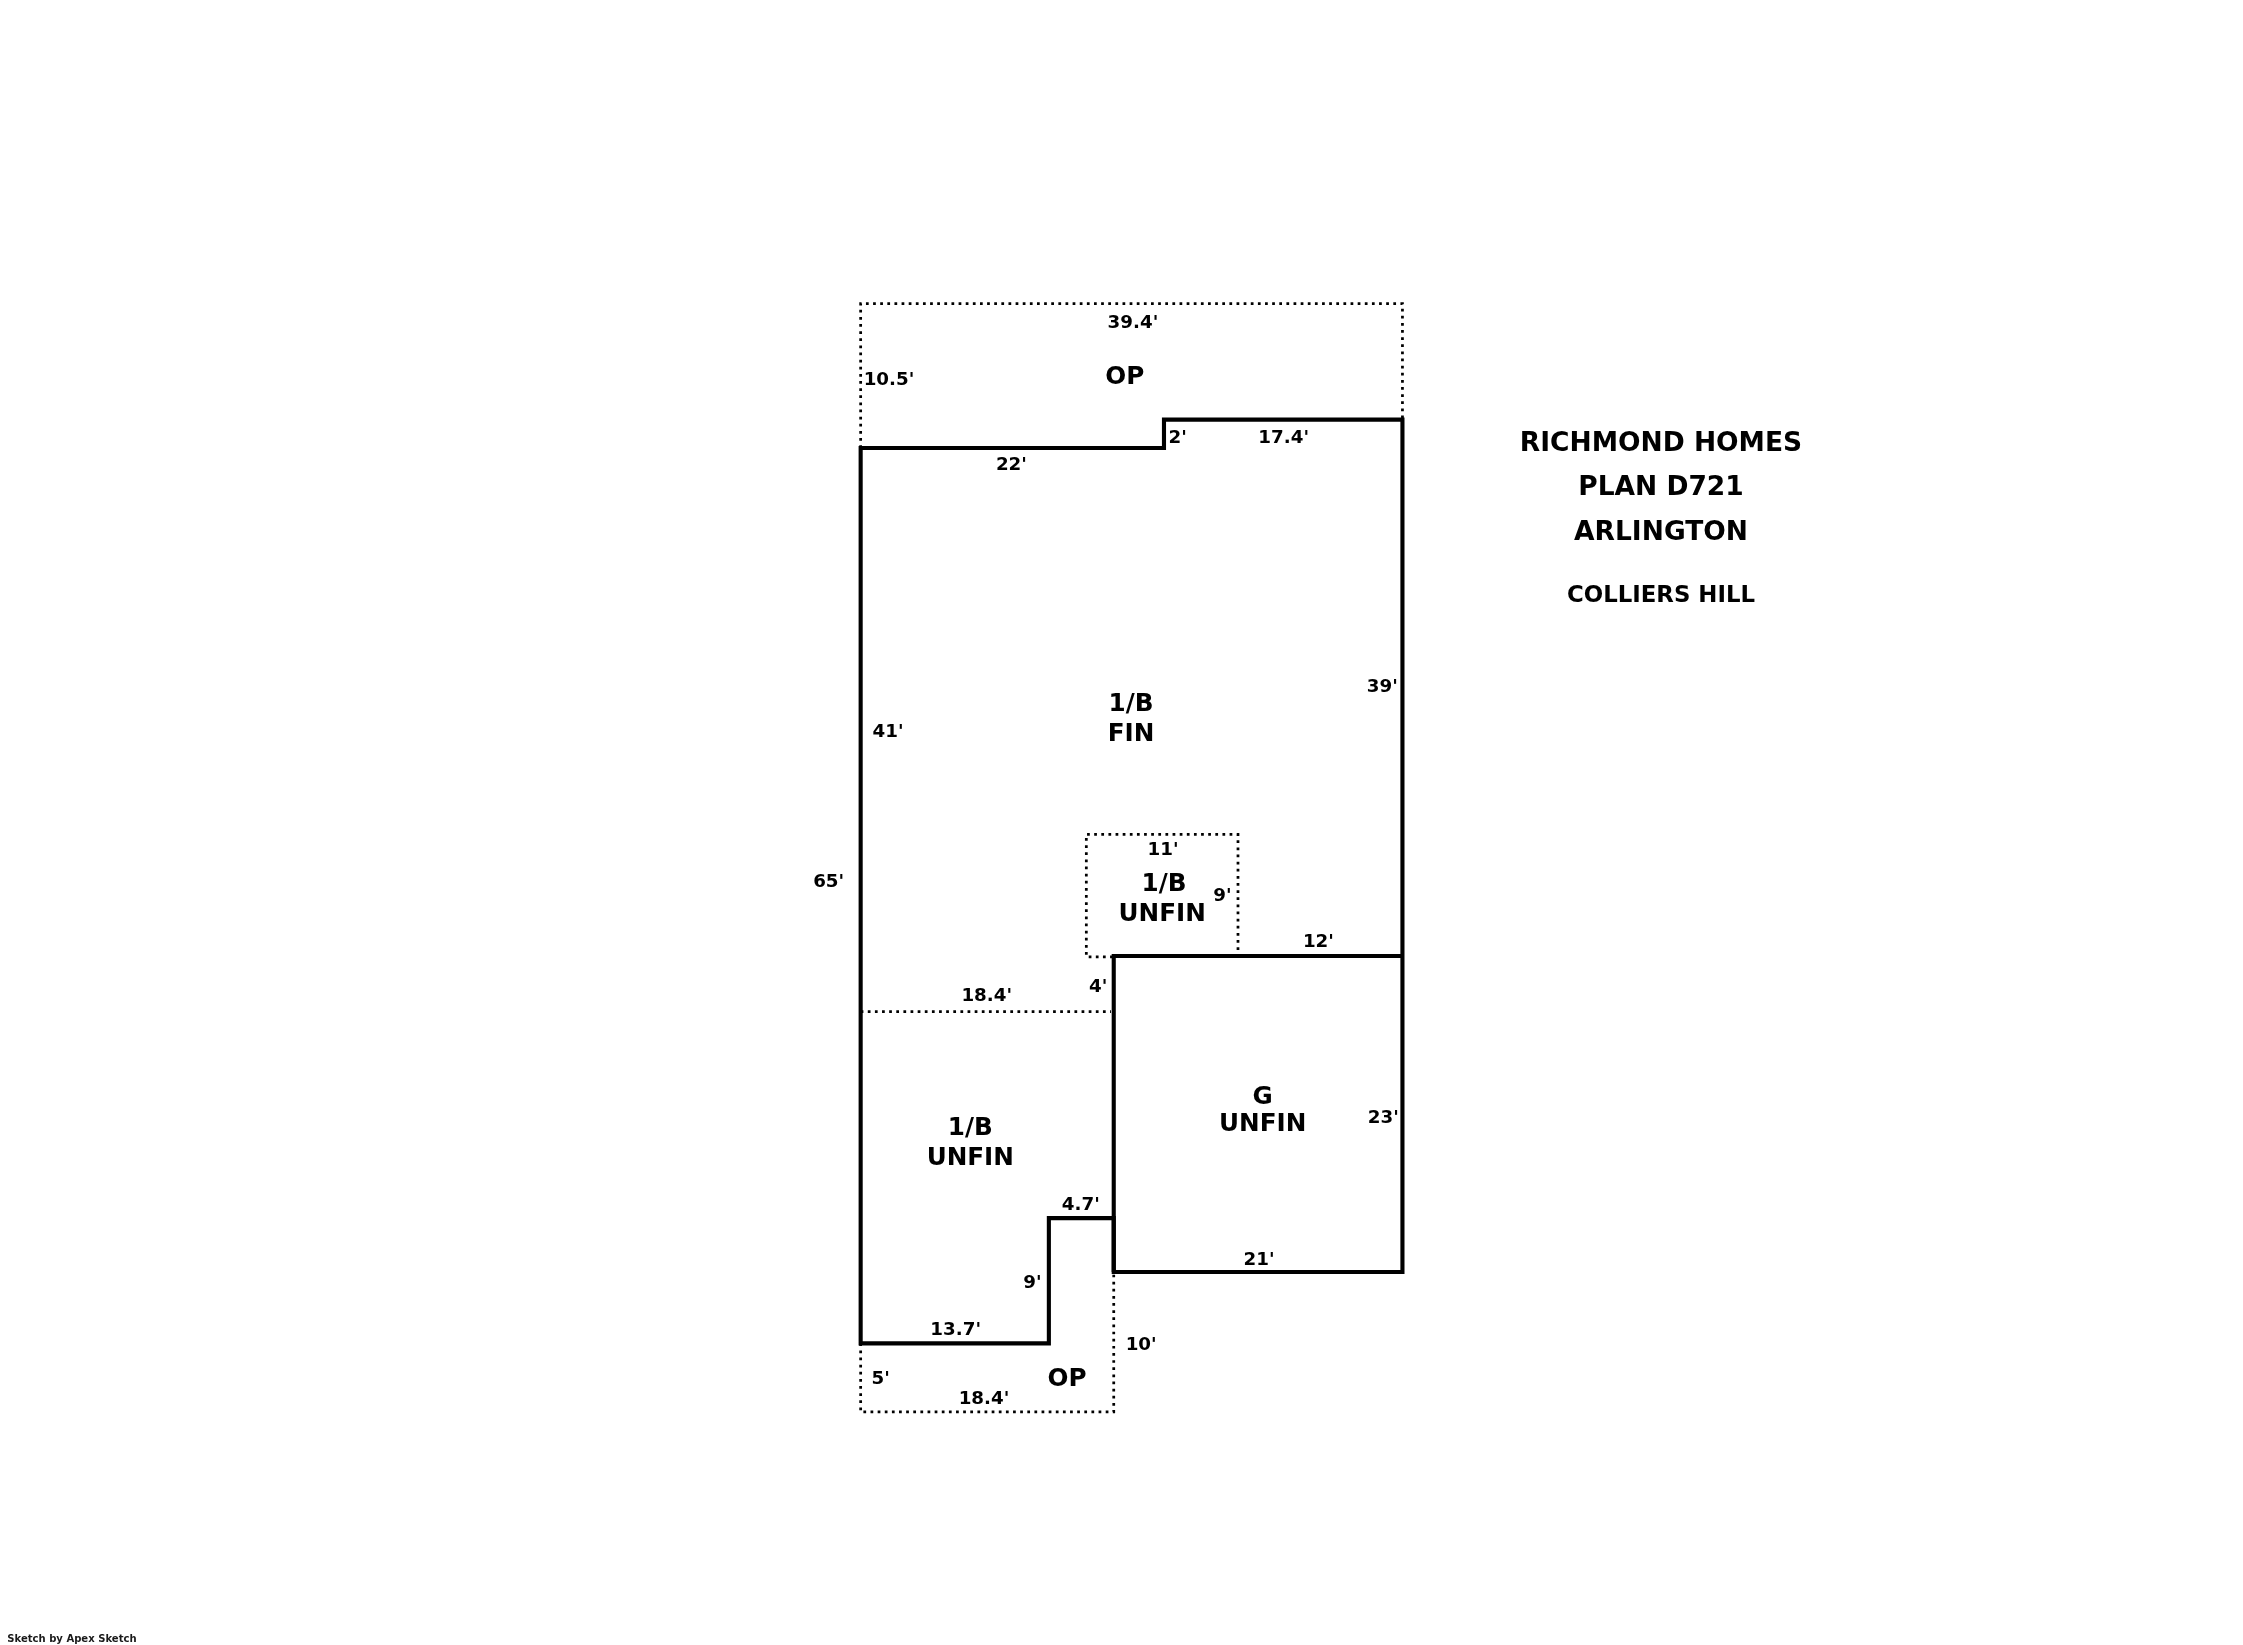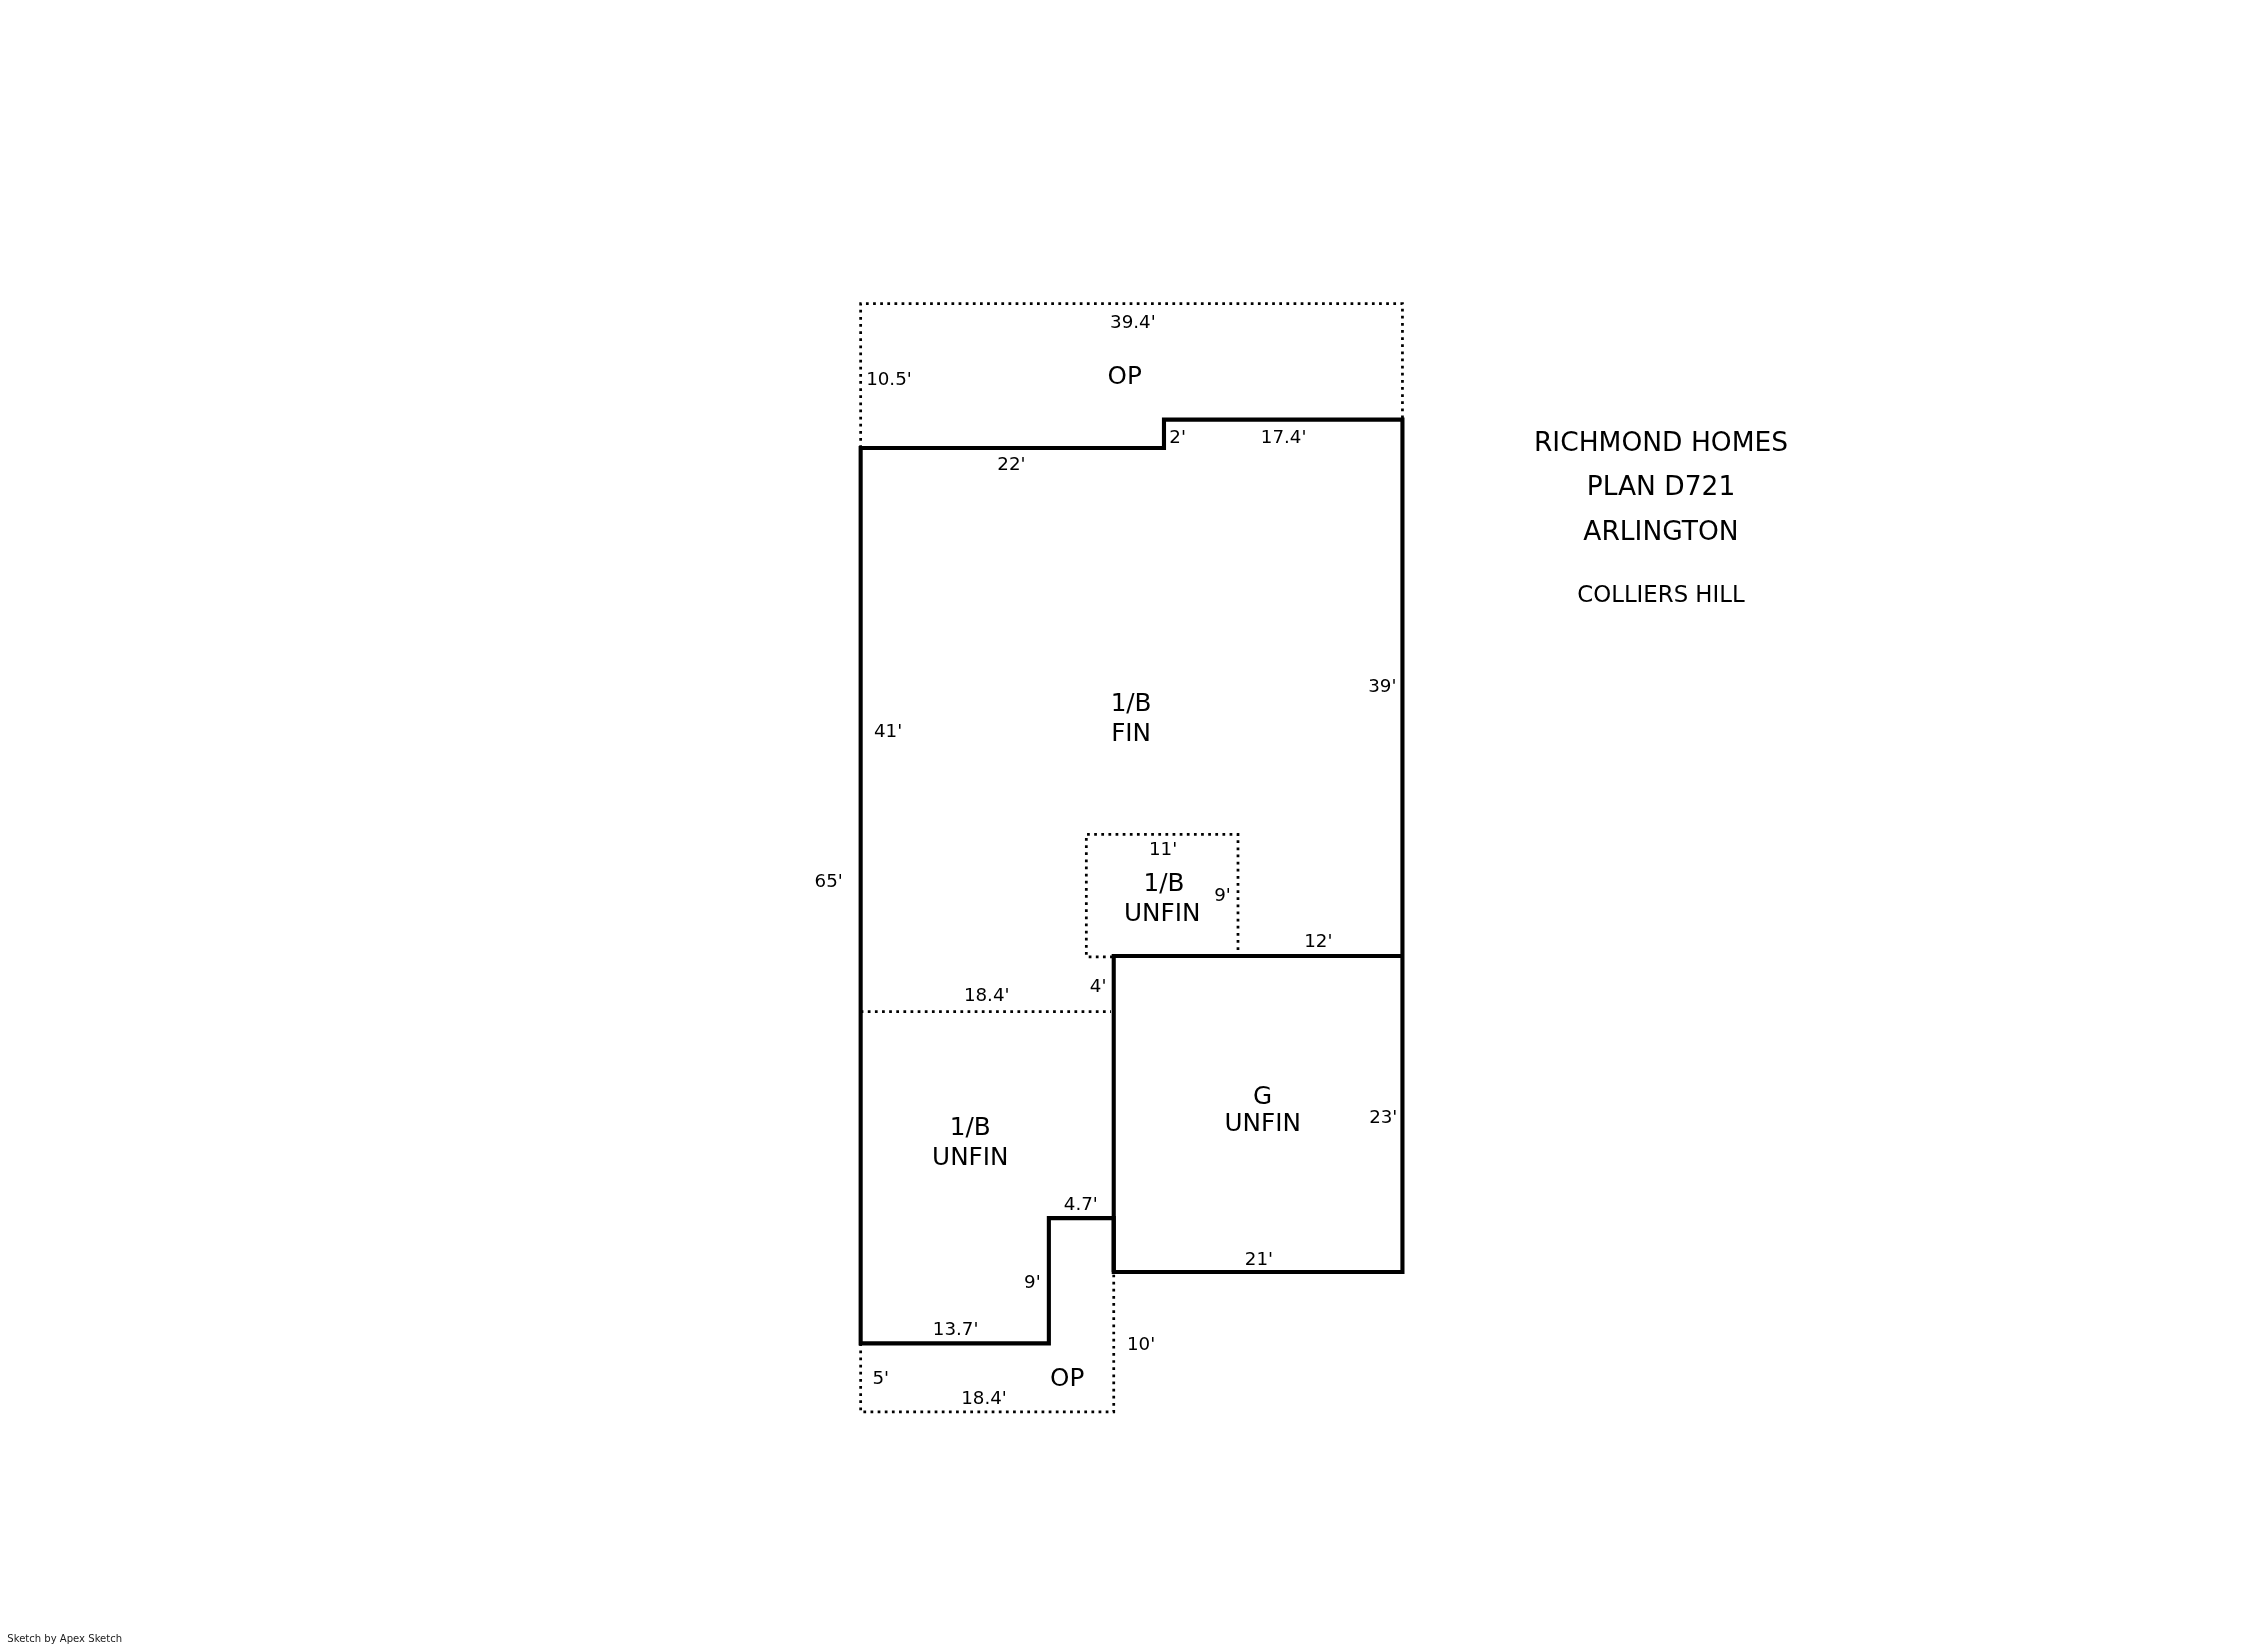--- a/index.html
+++ b/index.html
@@ -10,20 +10,21 @@
     height: 1646px;
     overflow: hidden;
     font-family: "DejaVu Sans", sans-serif;
   }
   #plan-canvas {
     position: absolute;
     left: 0;
     top: 0;
     width: 2048px;
     height: 1646px;
+    font-weight: bold;
   }
   svg text {
     fill: #000000;
     text-anchor: middle;
     dominant-baseline: central;
   }
   .wall {
     fill: none;
     stroke: #000000;
     stroke-width: 4.5;

